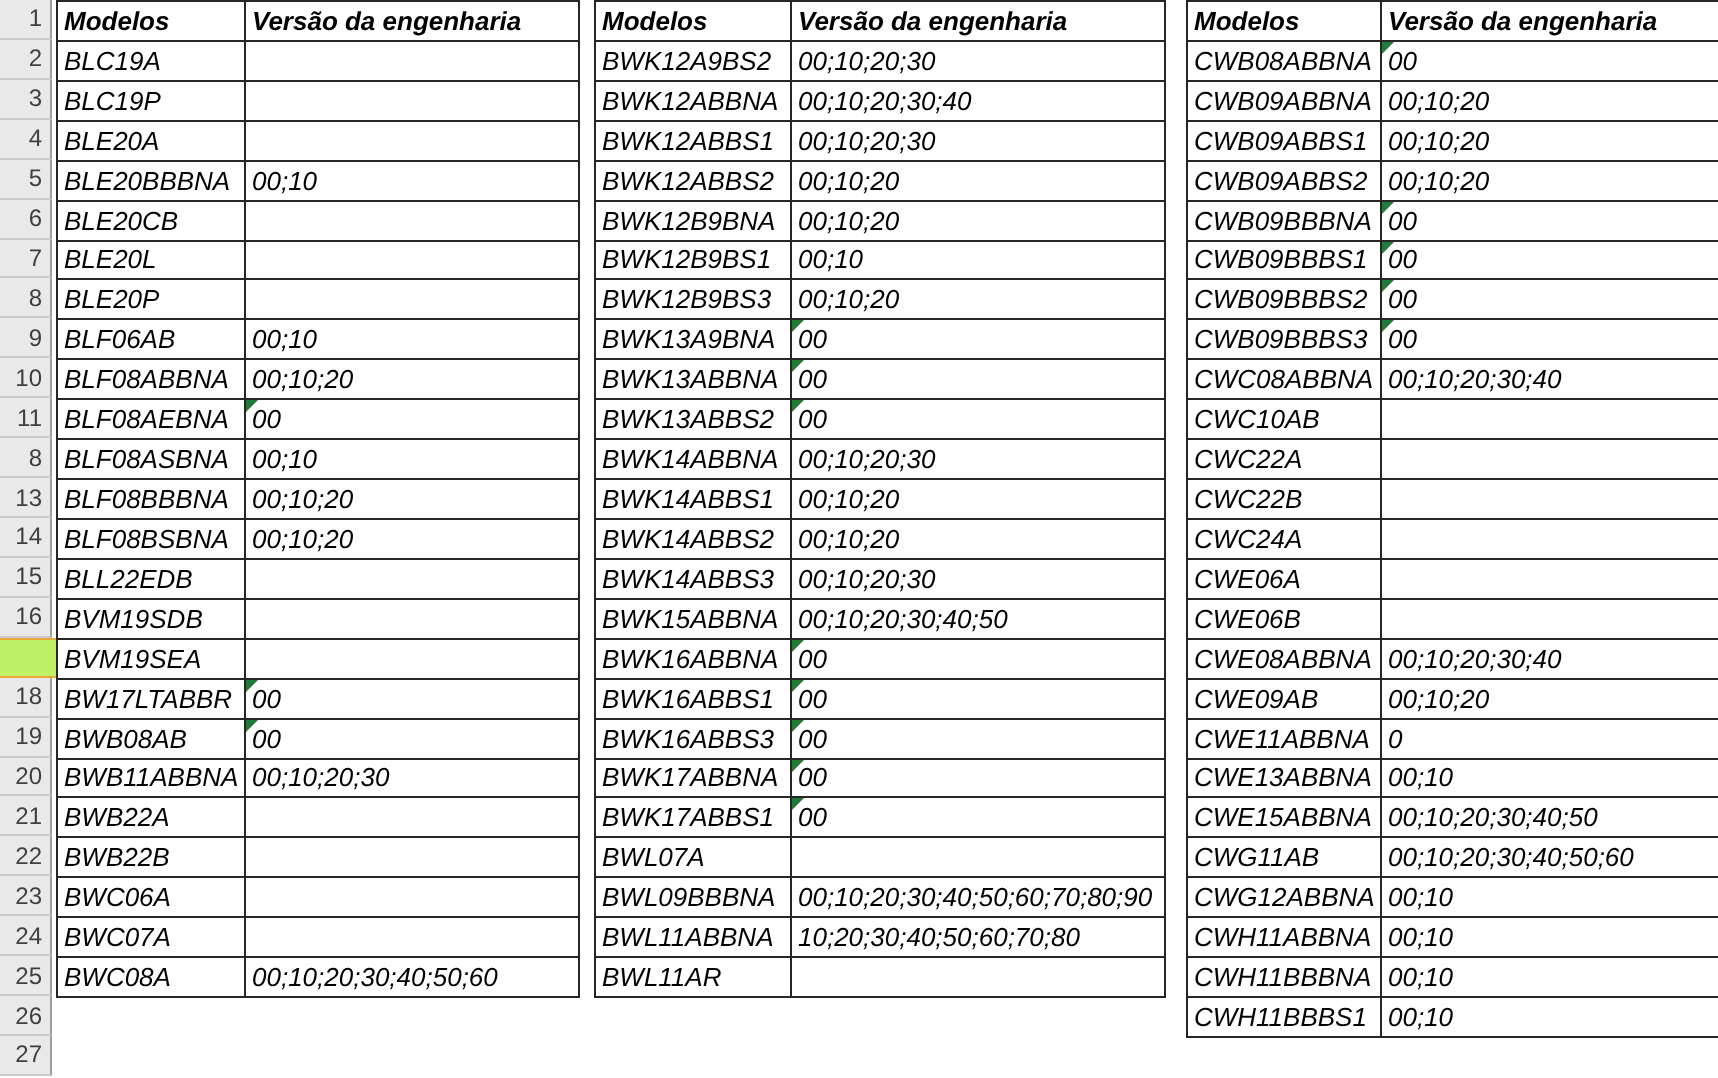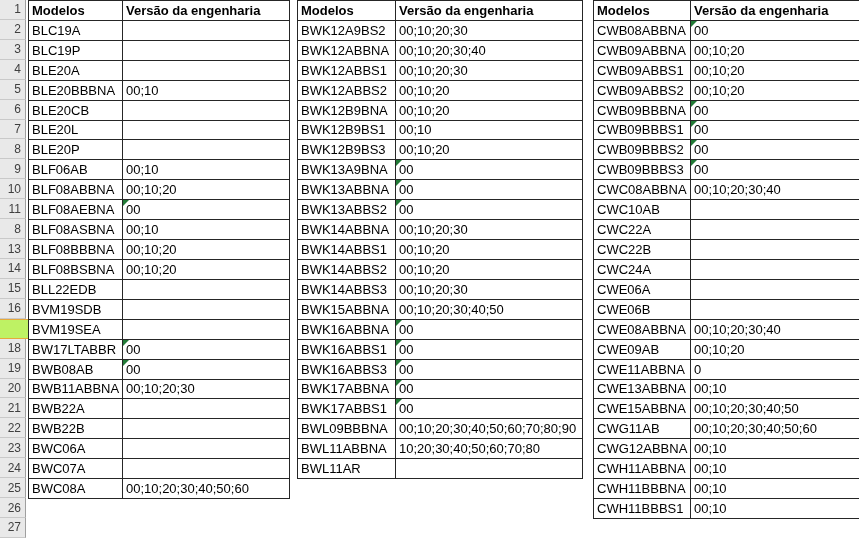--- a/index.html
+++ b/index.html
@@ -29,20 +29,21 @@
     border-bottom:1px solid #e6a93c;
     border-right:1px solid #c98f2e;
     color:#4a3a00;
     padding-left:42px;
   }
   
   table.grid{
     border-collapse:collapse;
     table-layout:fixed;
     flex:0 0 auto;
+    font-style:italic;
   }
   table.grid td{
     border:1px solid #262626;
     height:19.93px;
     box-sizing:border-box;
     padding:0 1px 0 3px;
     font-size:13px;
     color:#000000;
     white-space:nowrap;
     overflow:hidden;
@@ -295,20 +296,24 @@
         </tr>
         <tr>
           <td>BWK17ABBNA</td>
           <td><span class="flag"></span>00</td>
         </tr>
         <tr>
           <td>BWK17ABBS1</td>
           <td><span class="flag"></span>00</td>
         </tr>
         <tr>
+          <td>BWL07A</td>
+          <td></td>
+        </tr>
+        <tr>
           <td>BWL09BBBNA</td>
           <td>00;10;20;30;40;50;60;70;80;90</td>
         </tr>
         <tr>
           <td>BWL11ABBNA</td>
           <td>10;20;30;40;50;60;70;80</td>
         </tr>
         <tr>
           <td>BWL11AR</td>
           <td></td>

